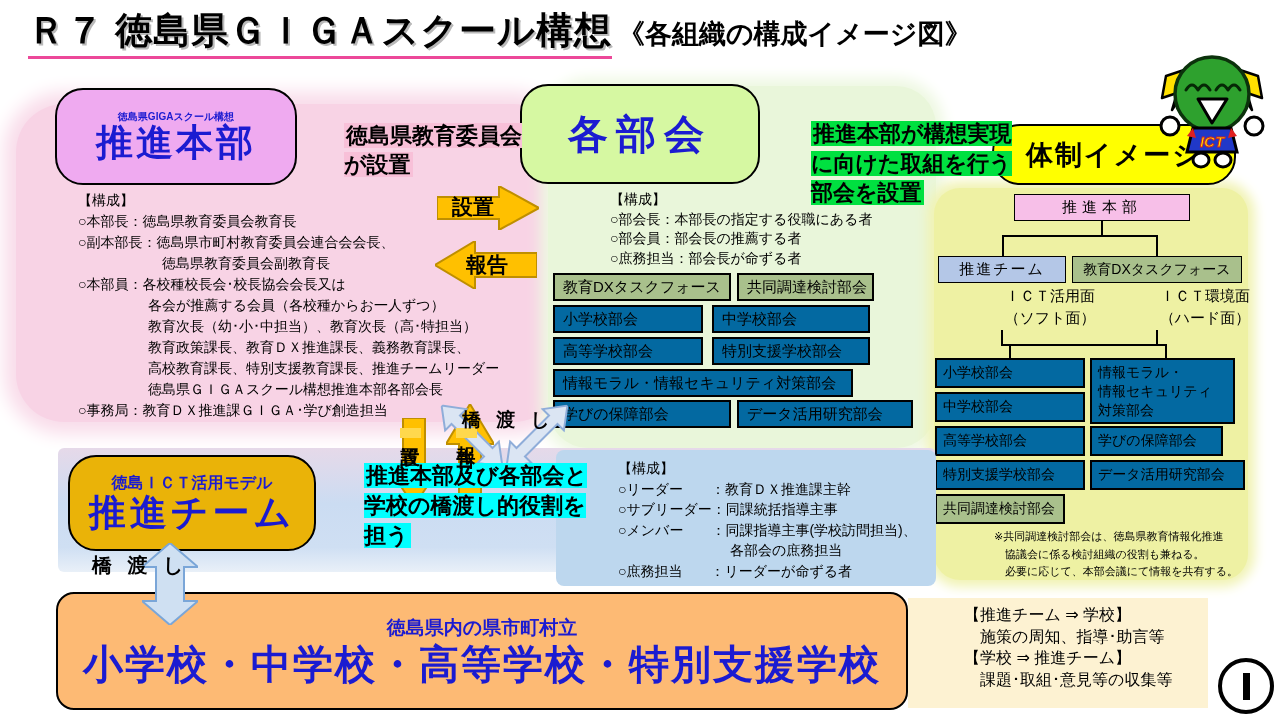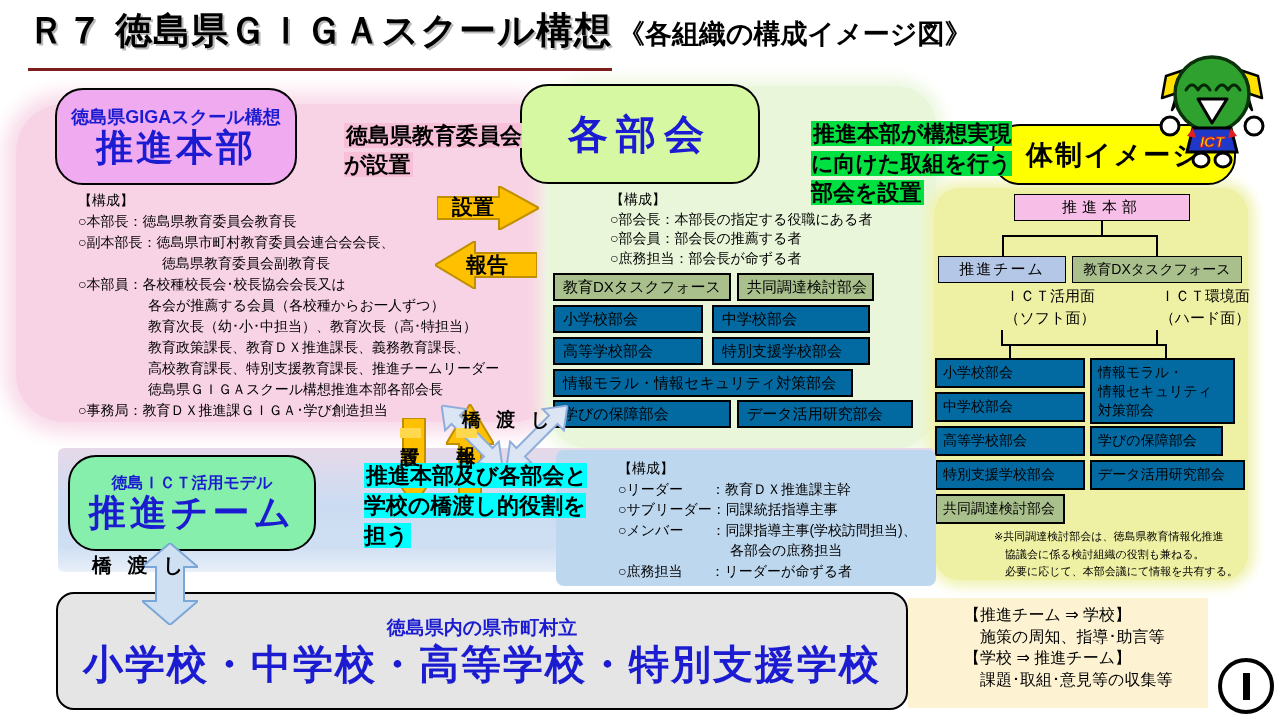--- a/index.html
+++ b/index.html
@@ -2,47 +2,47 @@
 <html><head>
 <meta charset="utf-8">
 <style>
   html,body{margin:0;padding:0;background:#fff;}
   #stage{position:relative;width:1280px;height:720px;overflow:hidden;background:#ffffff;
          font-family:"Liberation Sans","DejaVu Sans",sans-serif;color:#000;}
   .abs{position:absolute;}
   .pre{white-space:pre-line;padding-left:48px;}
   
   #title-main{font-size:37px;font-weight:bold;letter-spacing:1px;color:#000;
-              text-shadow:2px 2px 0 #b9b9b9;border-bottom:3px solid #7f1d1d;padding-bottom:17px;}
+              text-shadow:2px 2px 0 #b9b9b9;border-bottom:3px solid #ec4899;padding-bottom:5px;}
   #title-sub{font-size:27px;font-weight:bold;margin-left:6px;}
   
   .region{z-index:0;}
   #region-pink{left:16px;top:104px;width:546px;height:318px;border-radius:48px;
                background:#f8d3e5;box-shadow:0 0 18px 12px #f9dcea;}
   #region-green{left:548px;top:86px;width:388px;height:362px;border-radius:40px;
                 background:#e9f6da;box-shadow:0 0 14px 8px #eef8e2;}
   #region-yellow{left:934px;top:188px;width:314px;height:392px;border-radius:26px;
                  background:#eef1a3;box-shadow:0 0 12px 7px #f1f3b4;}
   #region-blue{left:58px;top:448px;width:878px;height:124px;border-radius:6px;
                background:linear-gradient(180deg,#e6d9e9 0%,#cbdcf2 45%,#cfdff3 80%,#e9f0f8 100%);}
   #region-flownote{left:908px;top:598px;width:300px;height:110px;background:#fdf2d2;}
   
   .namebox{border:2px solid #000;border-radius:28px;text-align:center;z-index:2;
            display:flex;flex-direction:column;justify-content:center;align-items:center;}
   .namebox .tag{font-weight:bold;color:#1b1bd1;}
   .namebox .big{font-weight:bold;color:#1b1bd1;line-height:1.05;}
   #honbu-box{left:55px;top:88px;width:238px;height:93px;background:#efaaf0;}
-  #honbu-box .tag{font-size:18px;}
+  #honbu-box .tag{font-size:10px;}
   #honbu-box .big{font-size:37px;letter-spacing:3px;}
   #bukai-box{left:520px;top:84px;width:236px;height:96px;background:#d6f8a2;}
   #bukai-box .big{font-size:40px;letter-spacing:8px;}
-  #team-box{left:68px;top:455px;width:244px;height:92px;background:#86efac;}
+  #team-box{left:68px;top:455px;width:244px;height:92px;background:#eab308;}
   #team-box .tag{font-size:16px;}
   #team-box .big{font-size:37px;letter-spacing:4px;}
-  #schools-box{left:56px;top:592px;width:848px;height:114px;background:#e5e5e5;border-radius:18px;
+  #schools-box{left:56px;top:592px;width:848px;height:114px;background:#fdba74;border-radius:18px;
                border:2.5px solid #000;z-index:2;display:flex;flex-direction:column;justify-content:center;align-items:center;}
   #schools-box .tag{font-size:19px;font-weight:bold;color:#1b1bd1;}
   #schools-box .big{font-size:40px;font-weight:bold;color:#1b1bd1;letter-spacing:2px;line-height:1.15;}
   #taisei-title{left:992px;top:124px;width:240px;height:57px;background:#ffff00;border:2px solid #000;
                 border-radius:28px;z-index:2;display:flex;justify-content:center;align-items:center;
                 font-size:27px;font-weight:bold;letter-spacing:2px;}
   
   .kosei{font-size:14px;line-height:21px;z-index:2;}
   #honbu-kosei{left:30px;top:190px;width:520px;}
   #bukai-kosei{left:562px;top:190px;width:360px;line-height:19.5px;}

